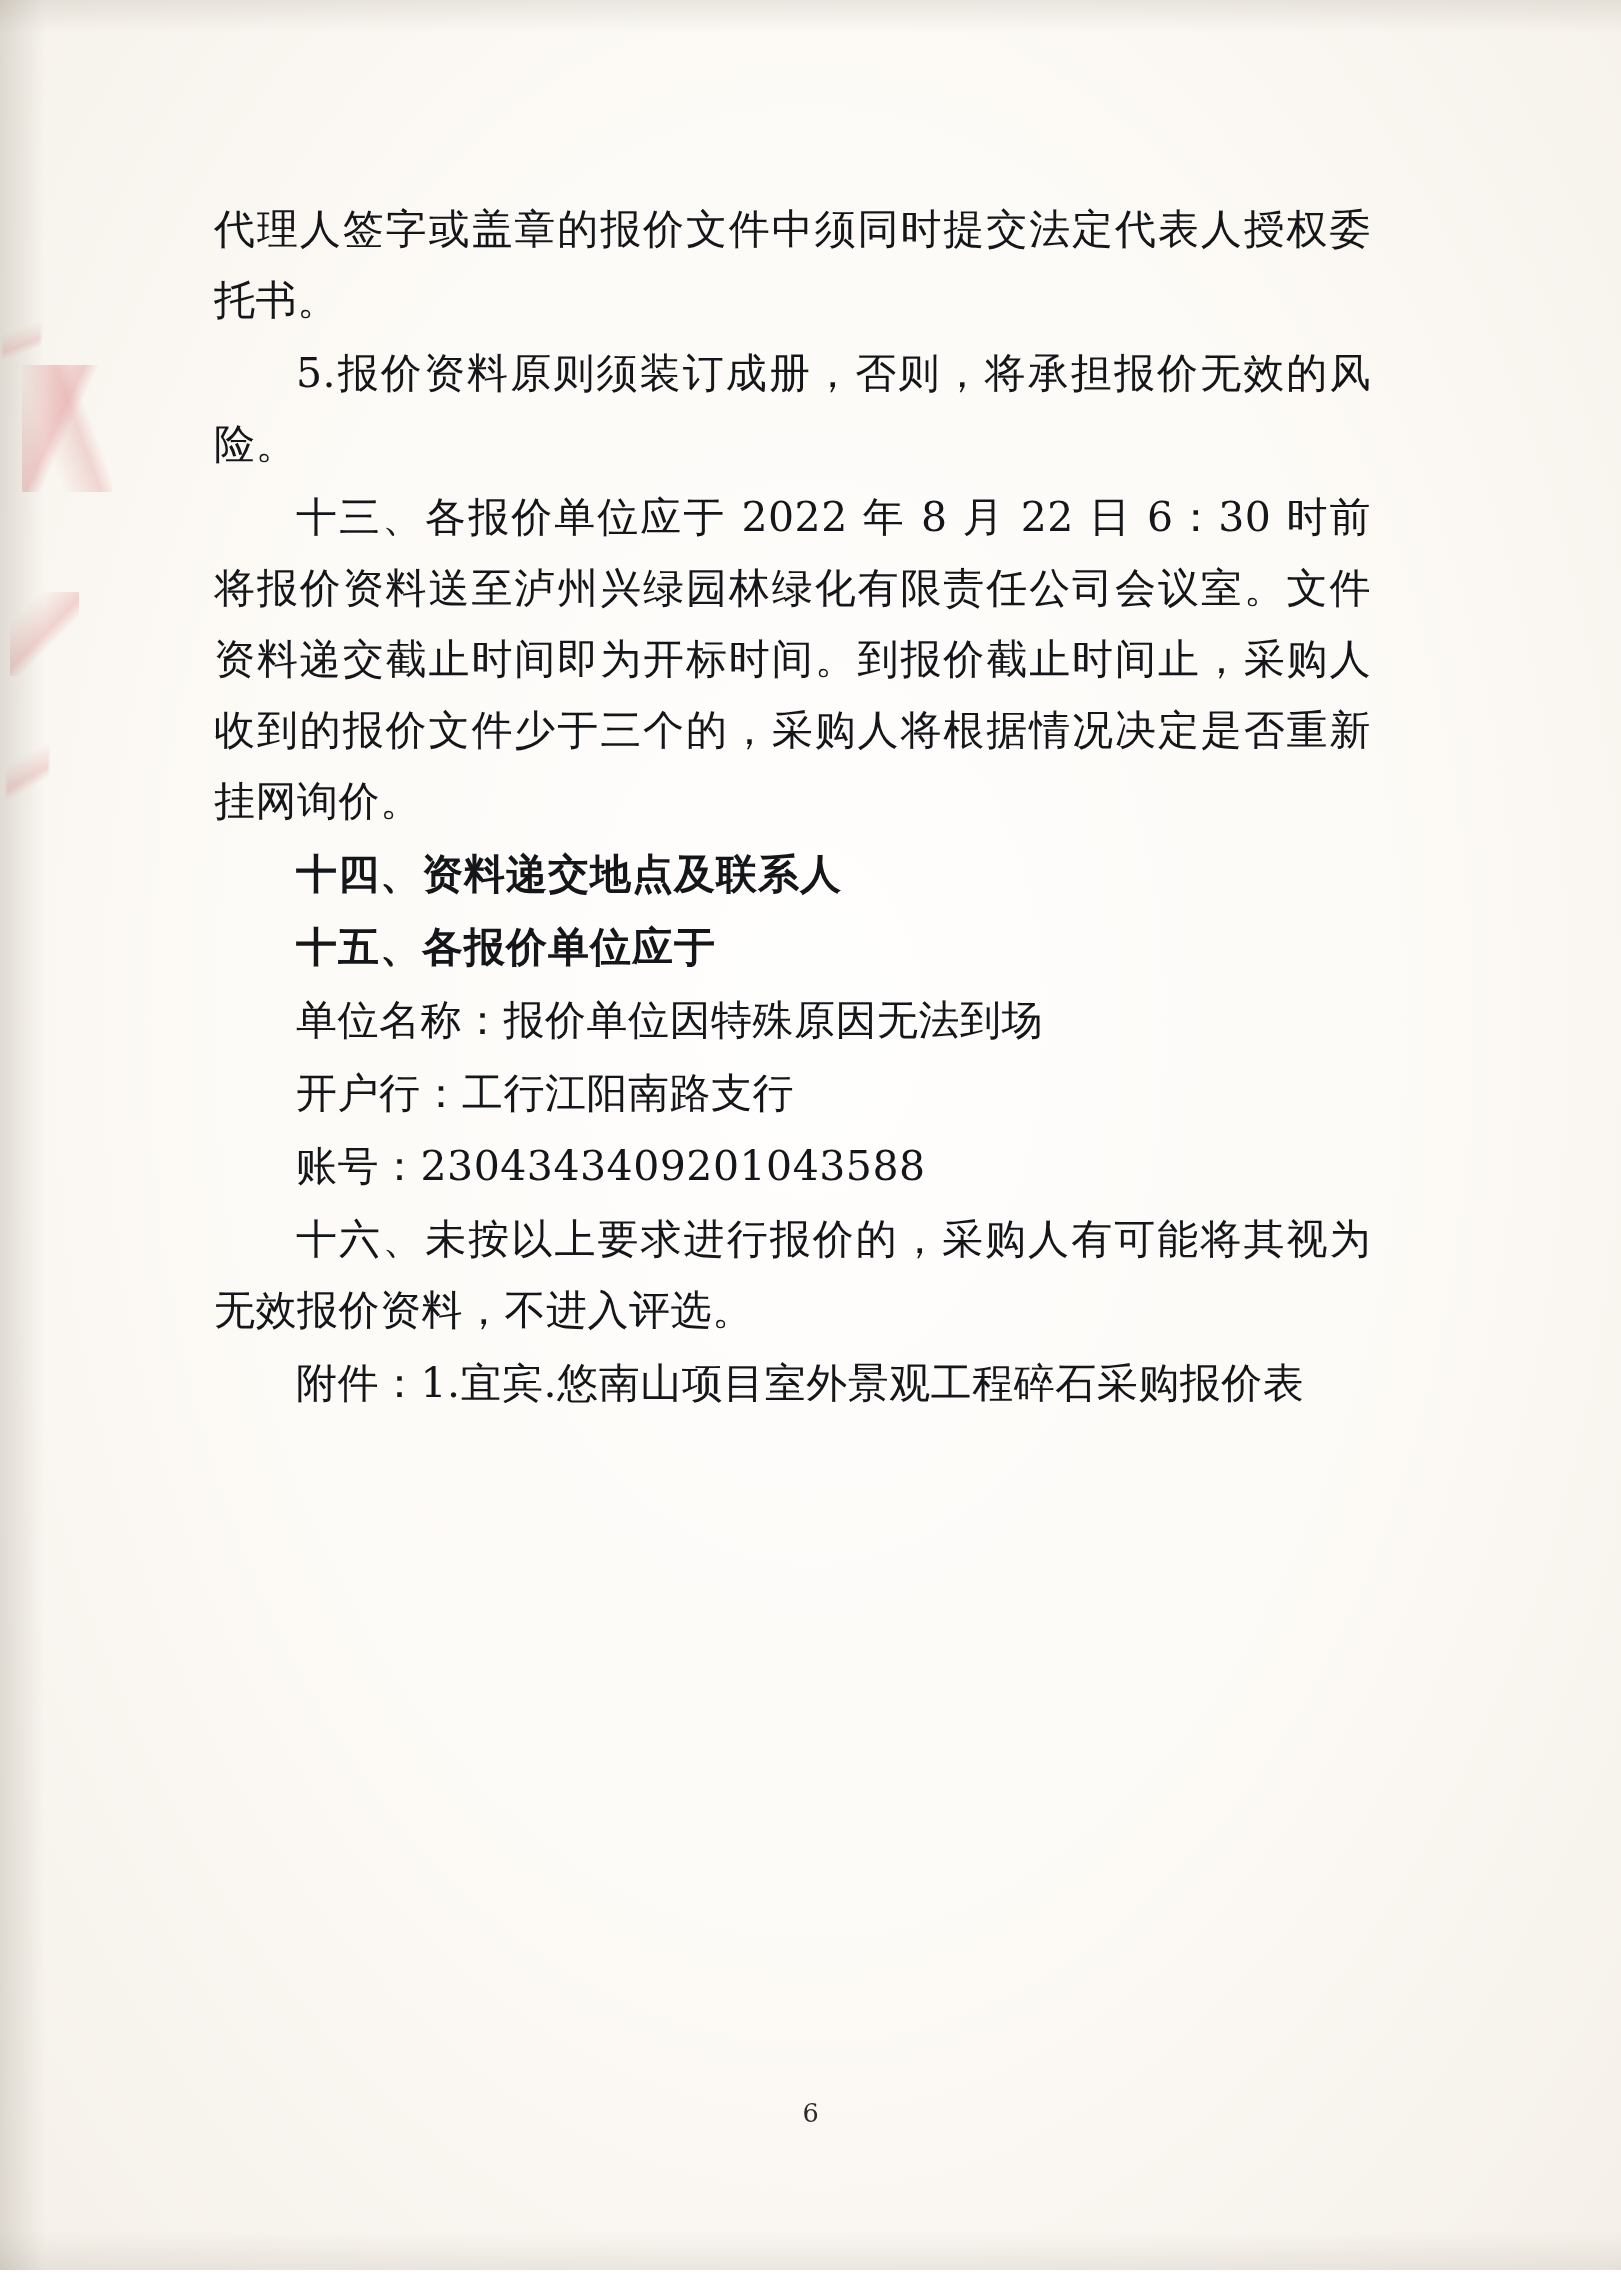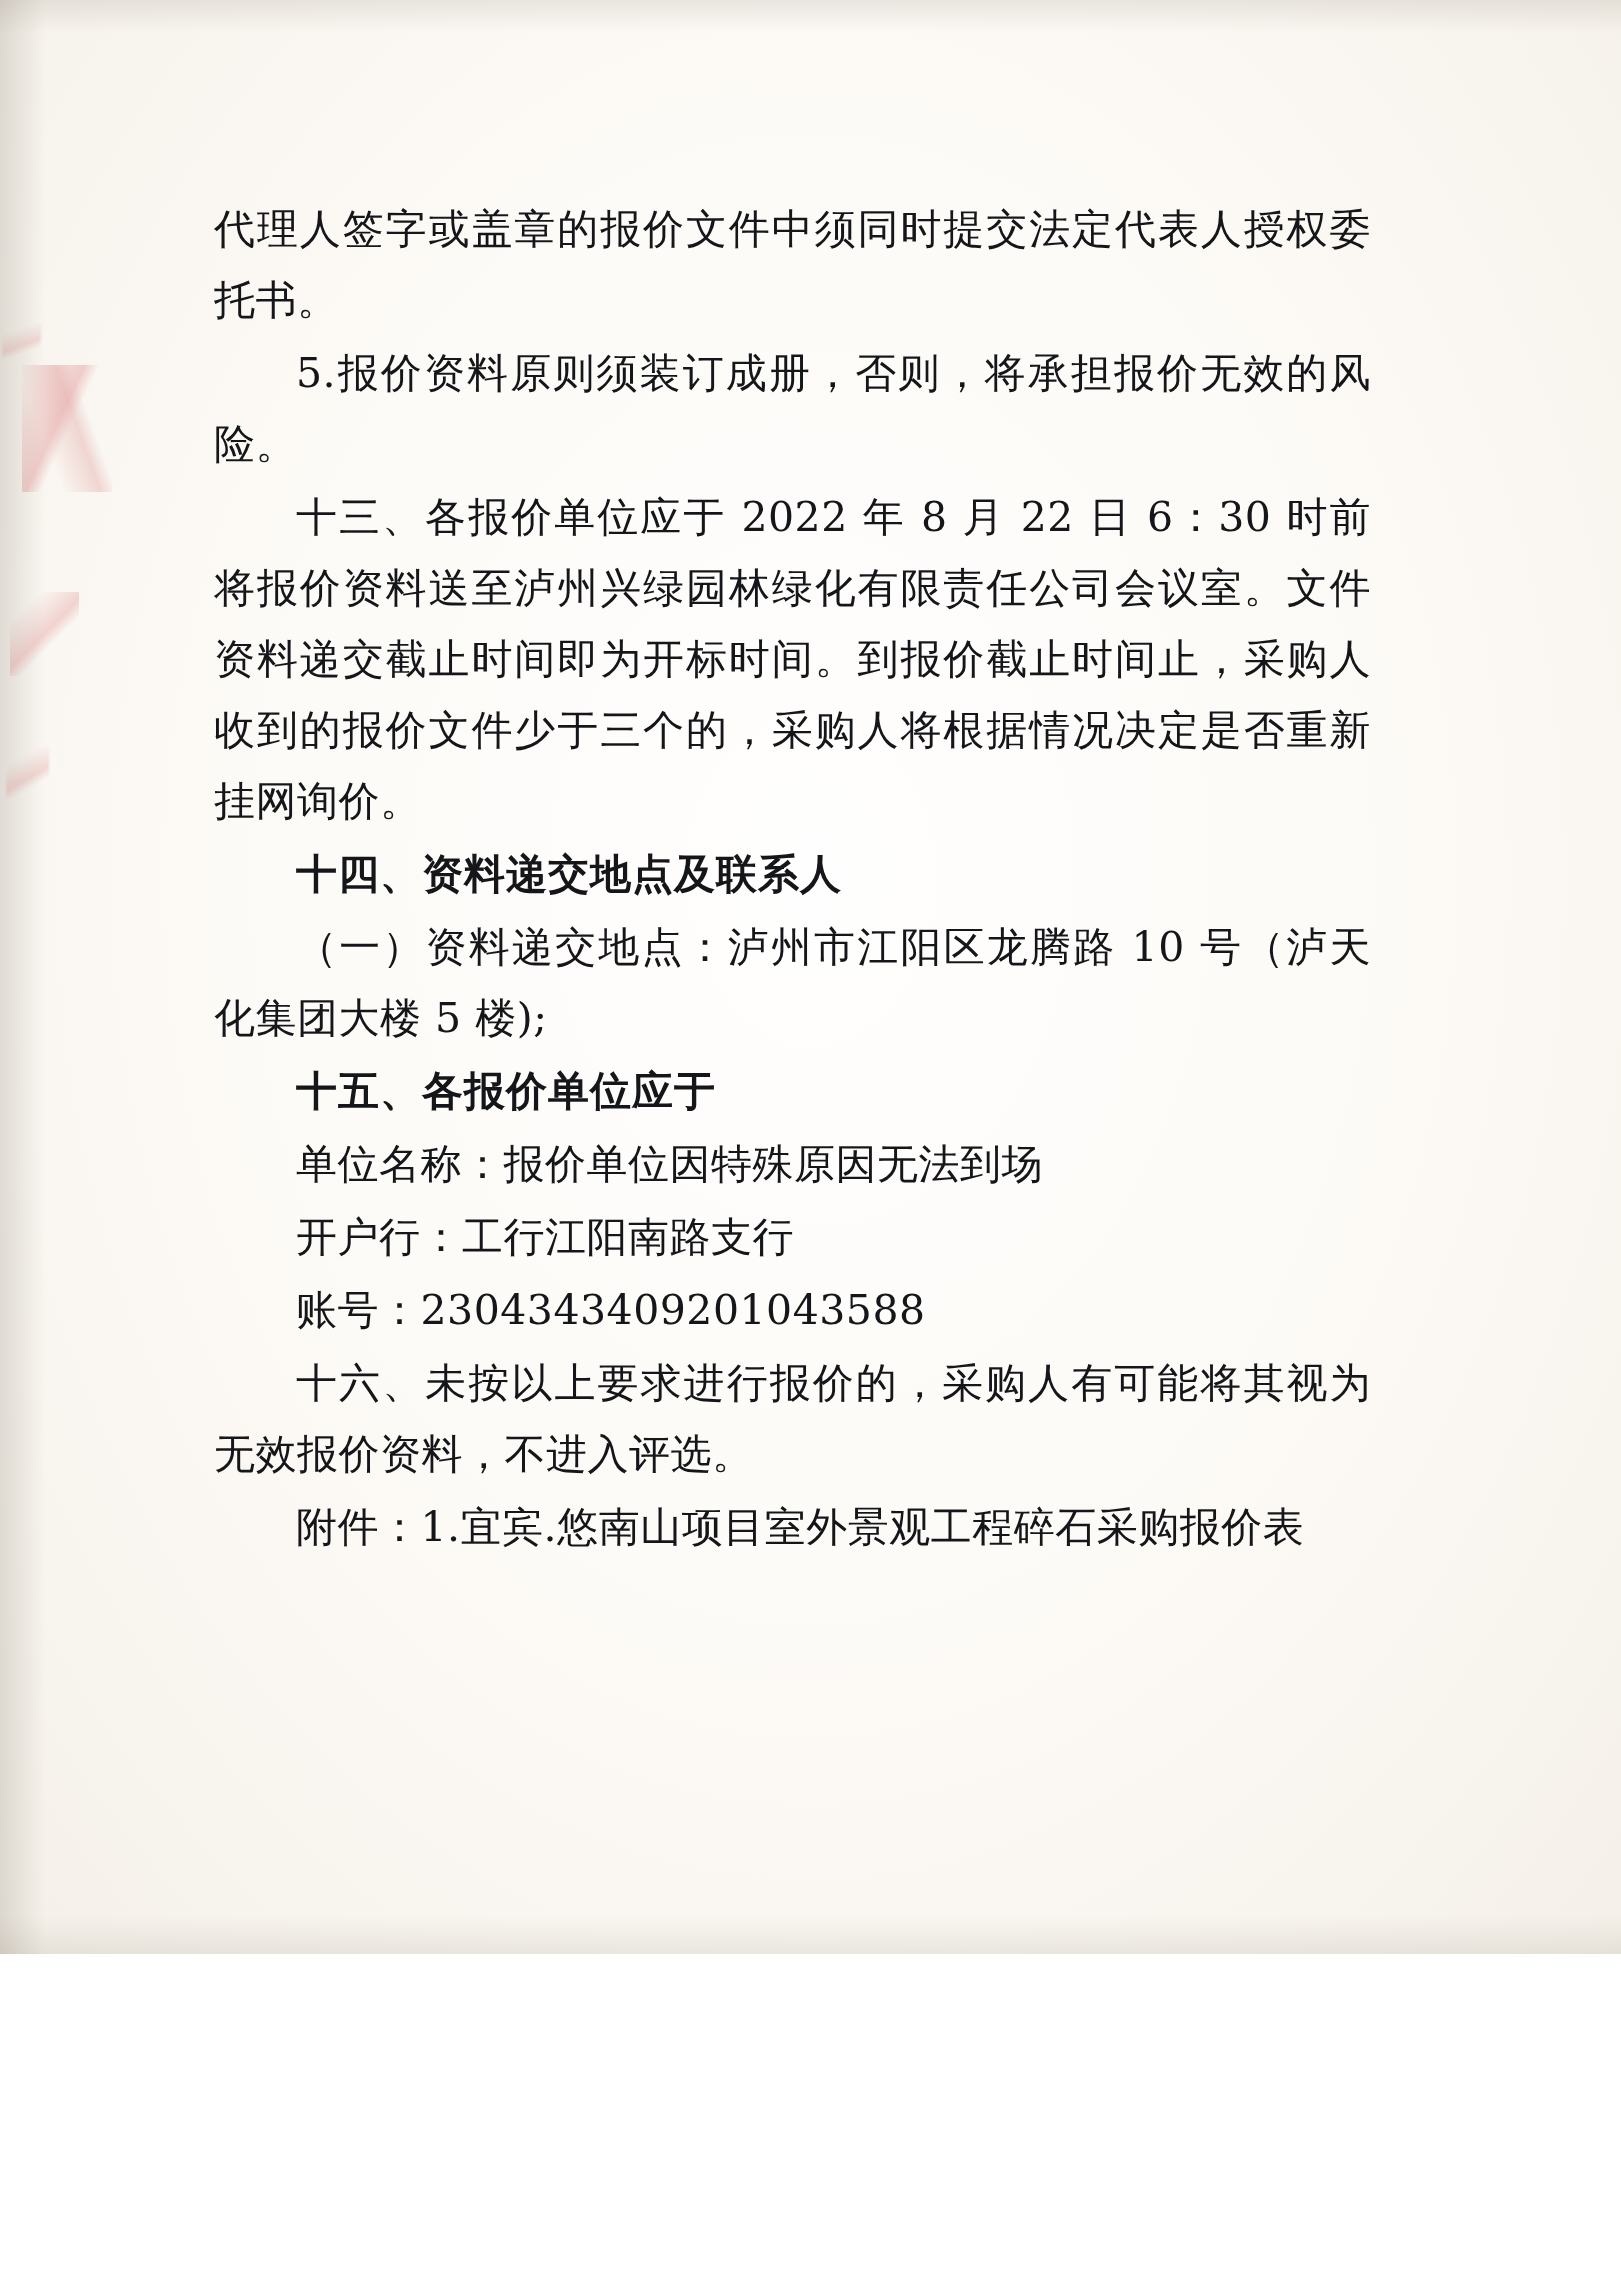--- a/index.html
+++ b/index.html
@@ -6,21 +6,21 @@
     margin: 0;
     padding: 0;
     background: #ffffff;
   }
   body {
     font-family: "DejaVu Serif", "Liberation Serif", serif;
   }
   .page {
     position: relative;
     width: 1621px;
-    height: 1954px;
+    height: 2270px;
     background: #fdfbf8;
     overflow: hidden;
   }
   
   .paper-tint {
     position: absolute;
     inset: 0;
     background:
       radial-gradient(ellipse at 50% 45%, rgba(255,255,255,0.85) 0%, rgba(252,249,244,0.6) 55%, rgba(243,238,230,0.85) 100%);
     pointer-events: none;
@@ -144,21 +144,20 @@
   <div class="stamp-mark stamp-4"></div>
   <div class="stamp-mark stamp-1"></div>
   <div class="stamp-mark stamp-2"></div>
   <div class="stamp-mark stamp-3"></div>
 
   <div class="content">
     <p class="para">代理人签字或盖章的报价文件中须同时提交法定代表人授权委托书。</p>
     <p class="para indent">5.报价资料原则须装订成册，否则，将承担报价无效的风险。</p>
     <p class="para indent">十三、各报价单位应于 2022 年 8 月 22 日 6：30 时前将报价资料送至泸州兴绿园林绿化有限责任公司会议室。文件资料递交截止时间即为开标时间。到报价截止时间止，采购人收到的报价文件少于三个的，采购人将根据情况决定是否重新挂网询价。</p>
     <p class="para heading">十四、资料递交地点及联系人</p>
-    <p class="para indent">（一）资料递交地点：泸州市江阳区龙腾路 10 号（泸天化集团大楼 5 楼);</p>
     <p class="para heading">十五、各报价单位应于</p>
     <p class="para indent">单位名称：报价单位因特殊原因无法到场</p>
     <p class="para indent">开户行：工行江阳南路支行</p>
     <p class="para indent">账号：2304343409201043588</p>
     <p class="para indent">十六、未按以上要求进行报价的，采购人有可能将其视为无效报价资料，不进入评选。</p>
     <p class="para indent tight">附件：1.宜宾.悠南山项目室外景观工程碎石采购报价表</p>
   </div>
 
   <div class="page-number">6</div>
 

